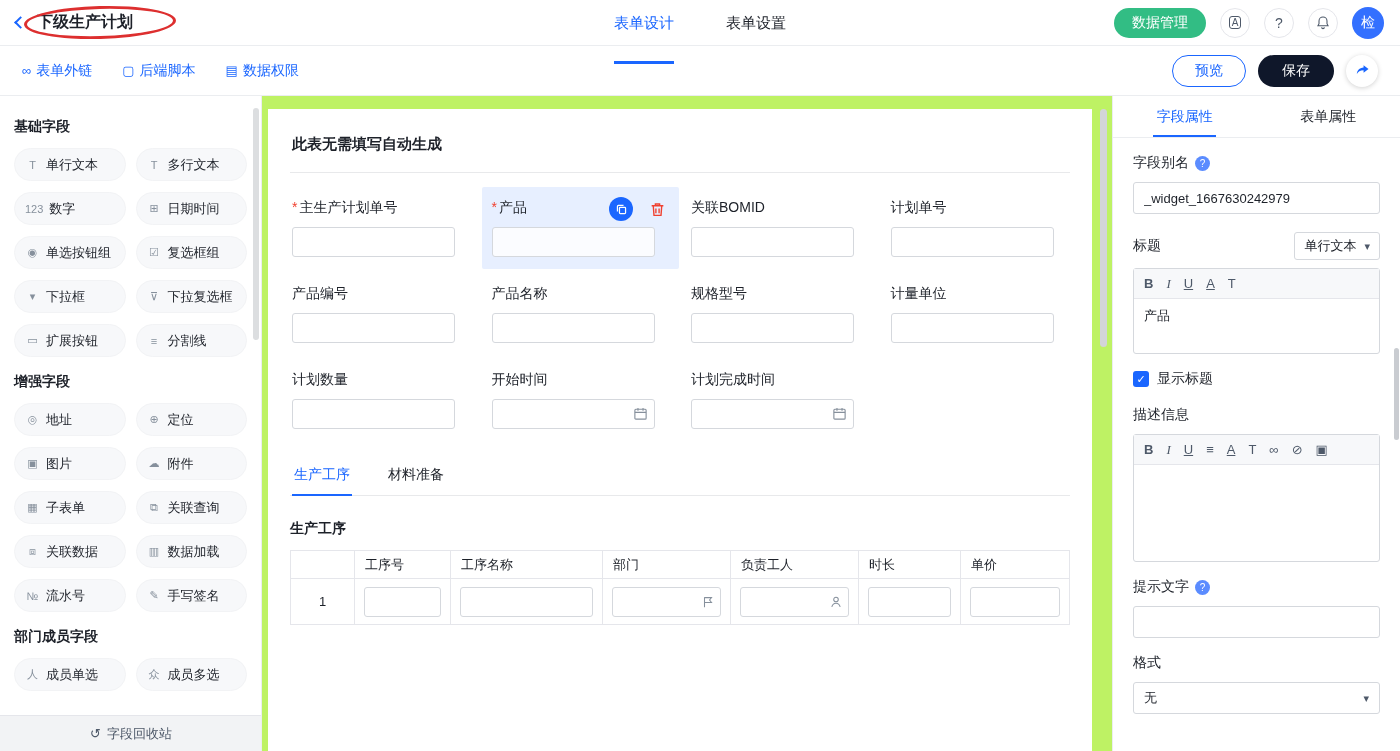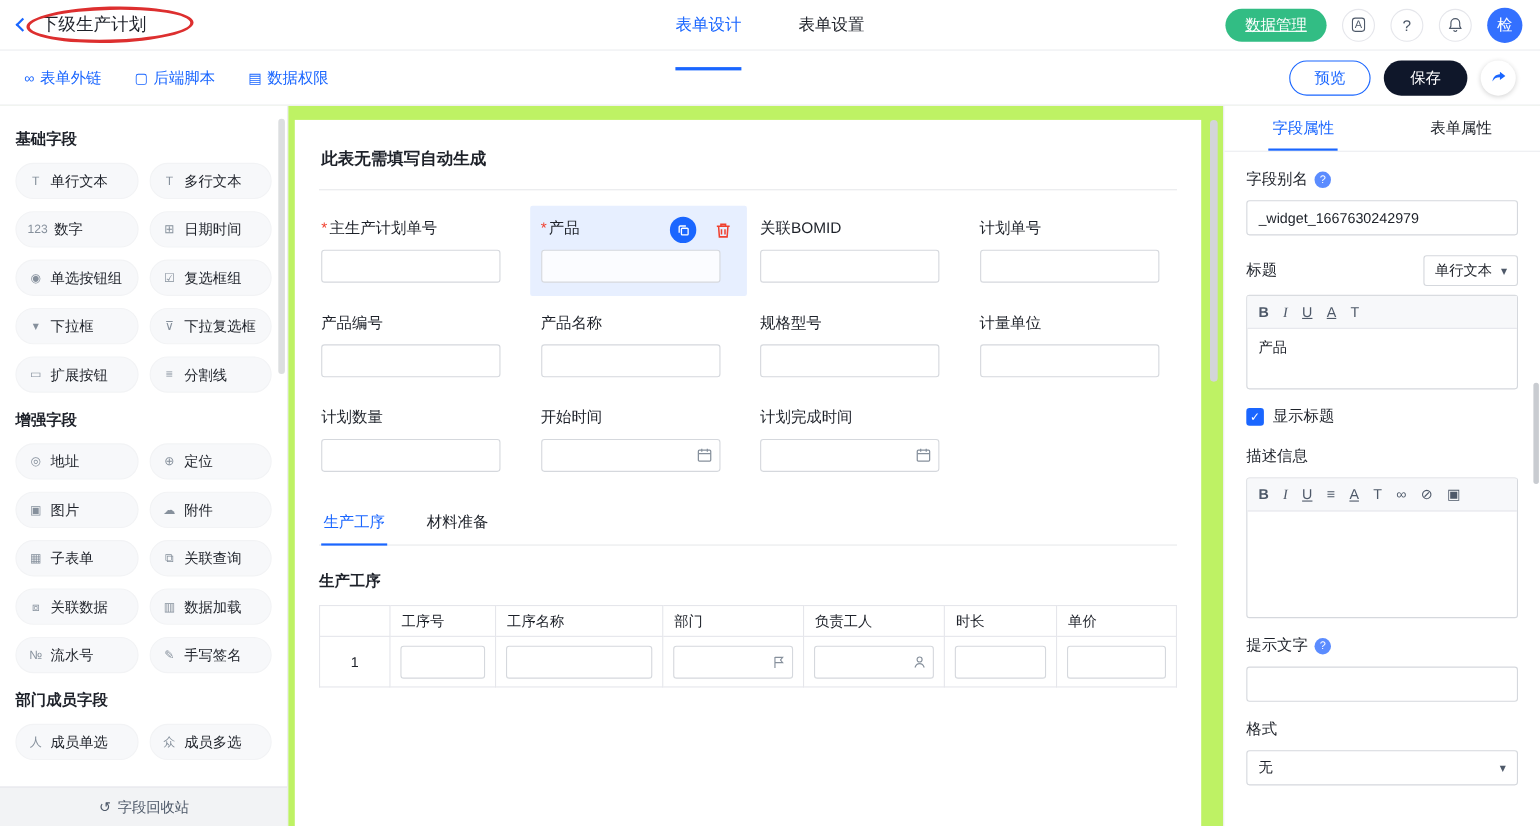--- a/index.html
+++ b/index.html
@@ -5,29 +5,29 @@
   * { margin:0; padding:0; box-sizing:border-box; }
   html,body { width:1400px; height:751px; overflow:hidden;
     font-family:"Liberation Sans","DejaVu Sans",sans-serif; color:#1d2129; background:#fff; }
   button { font-family:inherit; cursor:pointer; }
 
   
   .topbar { position:relative; height:46px; background:#fff; border-bottom:1px solid #ebedf0;
     display:flex; align-items:center; padding:0 16px; z-index:3; }
   .back { display:flex; align-items:center; margin-right:12px; cursor:pointer; }
   .chev { width:9px; height:9px; border:solid #1a66ff; border-width:0 0 2px 2px; transform:rotate(45deg); display:inline-block; }
-  .page-title { font-size:16px; font-weight:400; }
+  .page-title { font-size:16px; font-weight:700; }
   .title-ellipse { position:absolute; left:24px; top:6px; width:152px; height:33px;
     border:3px solid #dd2f2f; border-radius:50%; transform:rotate(-1.5deg); pointer-events:none; }
   .h-tabs { position:absolute; left:50%; top:0; transform:translateX(-50%); display:flex; height:64px; }
   .h-tab { position:relative; margin:0 26px; line-height:46px; font-size:15px; cursor:pointer; }
   .h-tab.active { color:#1a66ff; font-weight:500; }
   .h-tab.active::after { content:""; position:absolute; left:0; right:0; bottom:0; height:3px; background:#1a66ff; }
   .h-right { margin-left:auto; display:flex; align-items:center; gap:14px; }
-  .btn-green { height:30px; padding:0 18px; border:none; border-radius:16px; background:#32bd84; color:#fff; font-size:14px;text-decoration:underline; }
+  .btn-green { height:30px; padding:0 18px; border:none; border-radius:16px; background:#32bd84; color:#fff; font-size:14px; }
   .icon-circle { width:30px; height:30px; border-radius:50%; border:1px solid #e5e6eb; display:flex;
     align-items:center; justify-content:center; color:#4e5969; font-size:14px; cursor:pointer; background:#fff; }
   .lang-box { font-size:10px; border:1.4px solid #4e5969; border-radius:3px; padding:0 2px; line-height:11px; }
   .avatar { width:32px; height:32px; border-radius:50%; background:#3370ff; color:#fff; display:flex;
     align-items:center; justify-content:center; font-size:14px; cursor:pointer; }
 
   
   .subbar { height:50px; background:#fff; border-bottom:1px solid #ebedf0; display:flex; align-items:center;
     padding:0 22px; position:relative; z-index:2; }
   .sub-links { display:flex; gap:30px; }

